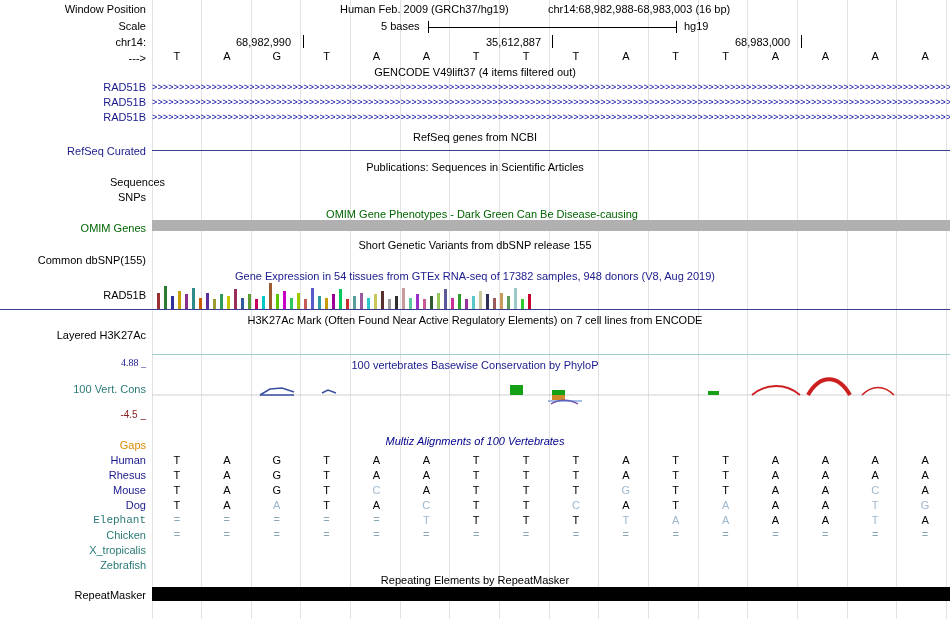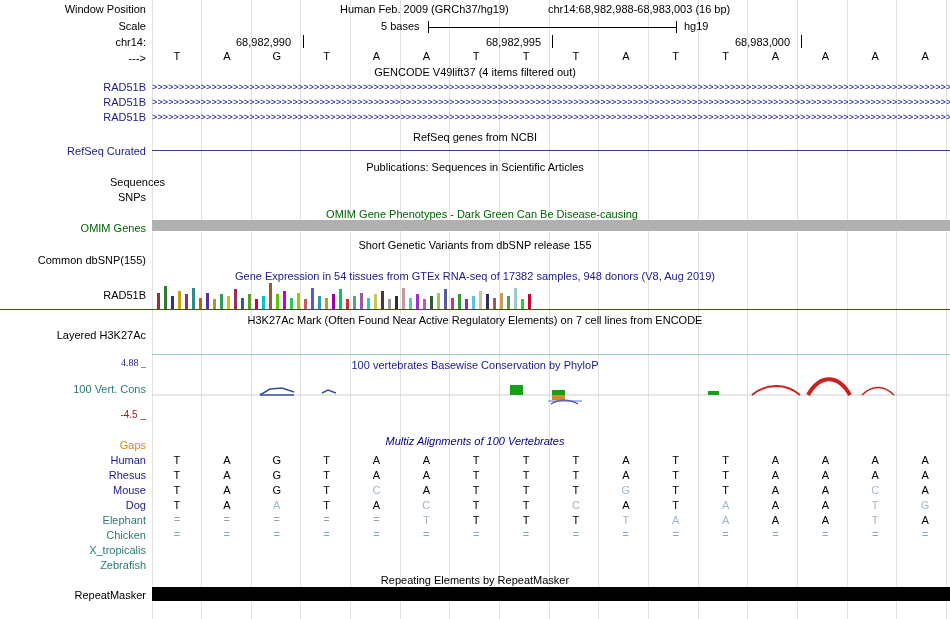--- a/index.html
+++ b/index.html
@@ -67,21 +67,21 @@
 
   <div class="ctr" style="left:381px;top:20px;">5 bases</div>
   <div class="ctr" style="left:684px;top:20px;">hg19</div>
 
   <div class="ruler-left" style="left:428px;top:27px;width:248px;"></div>
   <div class="tickmark" style="left:428px;top:21px;height:12px;"></div>
   <div class="tickmark" style="left:676px;top:21px;height:12px;"></div>
 
   <div class="ctr" style="left:236px;top:36px;">68,982,990</div>
   <div class="tickmark" style="left:303px;top:35px;height:13px;"></div>
-  <div class="ctr" style="left:486px;top:36px;">68,982,995</div>
+  <div class="ctr" style="left:486px;top:36px;">35,612,887</div>
   <div class="tickmark" style="left:552px;top:35px;height:13px;"></div>
   <div class="ctr" style="left:735px;top:36px;">68,983,000</div>
   <div class="tickmark" style="left:801px;top:35px;height:13px;"></div>
 
   <div id="seqRow">
       <div class="base" style="left: 167.938px; top: 50px;">T</div>
       <div class="base" style="left: 217.812px; top: 50px;">A</div>
       <div class="base" style="left: 267.688px; top: 50px;">G</div>
       <div class="base" style="left: 317.562px; top: 50px;">T</div>
       <div class="base" style="left: 367.438px; top: 50px;">A</div>
@@ -206,21 +206,21 @@
     <path d="M710 37 C720 27 732 27 742 37" stroke="#cc1f1f" fill="none" stroke-width="1.6"></path>
   </svg>
 
   <div class="track-title navy" style="top:435px;font-style:italic;">Multiz Alignments of 100 Vertebrates</div>
   <div class="lbl orange" style="left:0;top:439px;width:146px;">Gaps</div>
   <div id="speciesLabels">
       <div class="lbl" style="color: rgb(26, 26, 140); left: 0px; top: 454px; width: 146px;">Human</div>
       <div class="lbl" style="color: rgb(26, 26, 140); left: 0px; top: 469px; width: 146px;">Rhesus</div>
       <div class="lbl" style="color: rgb(26, 26, 140); left: 0px; top: 484px; width: 146px;">Mouse</div>
       <div class="lbl" style="color: rgb(26, 26, 140); left: 0px; top: 499px; width: 146px;">Dog</div>
-      <div class="lbl" style="color: rgb(43, 122, 120); left: 0px; top: 514px; width: 146px;">Elephant</div>
+      <div class="lbl" style="color: rgb(43, 122, 120); left: 0px; top: 514px; width: 146px; font-family: Liberation Mono, monospace;">Elephant</div>
       <div class="lbl" style="color: rgb(43, 122, 120); left: 0px; top: 529px; width: 146px;">Chicken</div>
       <div class="lbl" style="color: rgb(43, 122, 120); left: 0px; top: 544px; width: 146px;">X_tropicalis</div>
       <div class="lbl" style="color: rgb(43, 122, 120); left: 0px; top: 559px; width: 146px;">Zebrafish</div>
     </div>
   <div id="alignGrid">
       <div class="base" style="left: 167.938px; top: 454px; color: rgb(0, 0, 0);">T</div>
       <div class="base" style="left: 217.812px; top: 454px; color: rgb(0, 0, 0);">A</div>
       <div class="base" style="left: 267.688px; top: 454px; color: rgb(0, 0, 0);">G</div>
       <div class="base" style="left: 317.562px; top: 454px; color: rgb(0, 0, 0);">T</div>
       <div class="base" style="left: 367.438px; top: 454px; color: rgb(0, 0, 0);">A</div>

